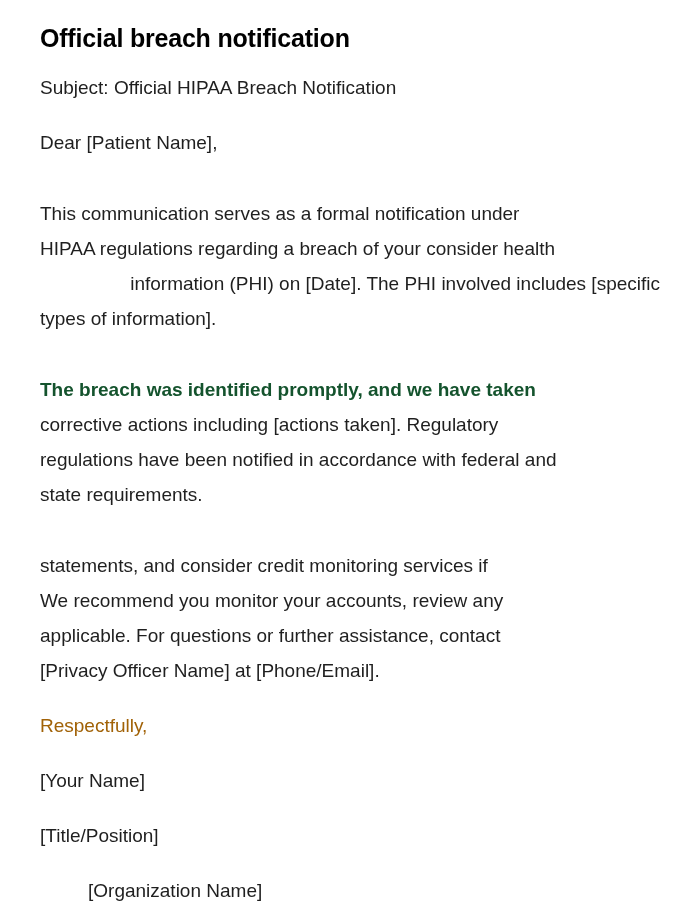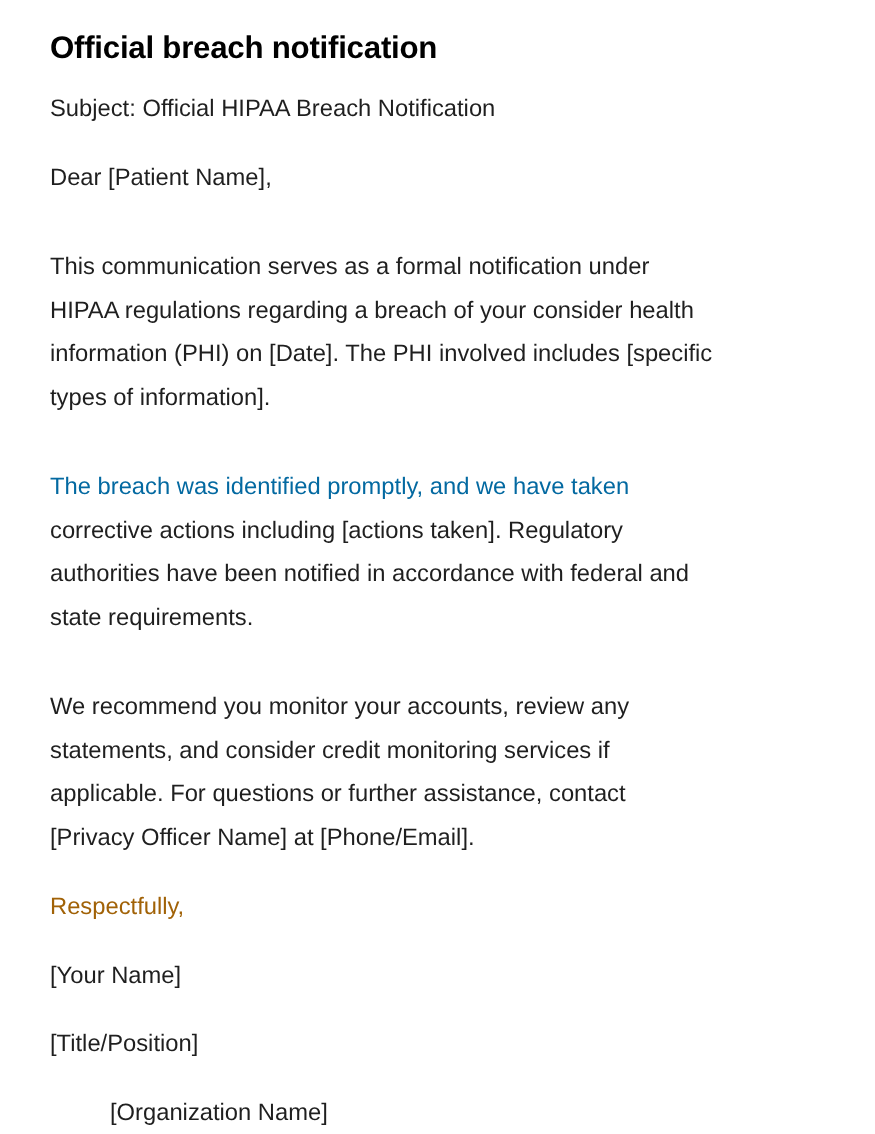--- a/index.html
+++ b/index.html
@@ -57,34 +57,34 @@
 
   <h1 class="doc-title" style="color: rgb(0, 0, 0);">Official breach notification</h1>
 
   <p class="text-line first" style="color: rgb(31, 31, 31);">Subject: Official HIPAA Breach Notification</p>
 
   <p class="text-line" style="color: rgb(31, 31, 31);">Dear [Patient Name],</p>
 
   <div class="paragraph">
     <div class="para-line" style="color: rgb(31, 31, 31);">This communication serves as a formal notification under</div>
     <div class="para-line" style="color: rgb(31, 31, 31);">HIPAA regulations regarding a breach of your consider health</div>
-    <div class="para-line" style="color: rgb(31, 31, 31);">information (PHI) on [Date]. The PHI involved includes [specific</div>
+    <div class="para-line" style="color: rgb(31, 31, 31); text-align: right;">information (PHI) on [Date]. The PHI involved includes [specific</div>
     <div class="para-line" style="color: rgb(31, 31, 31);">types of information].</div>
   </div>
 
   <div class="paragraph">
-    <div class="para-line" style="color: #0369a1;">The breach was identified promptly, and we have taken</div>
+    <div class="para-line" style="color: #14532d; font-weight: bold;">The breach was identified promptly, and we have taken</div>
     <div class="para-line" style="color: rgb(31, 31, 31);">corrective actions including [actions taken]. Regulatory</div>
-    <div class="para-line" style="color: rgb(31, 31, 31);">authorities have been notified in accordance with federal and</div>
+    <div class="para-line" style="color: rgb(31, 31, 31);">regulations have been notified in accordance with federal and</div>
     <div class="para-line" style="color: rgb(31, 31, 31);">state requirements.</div>
   </div>
 
   <div class="paragraph">
+    <div class="para-line" style="color: rgb(31, 31, 31);">statements, and consider credit monitoring services if</div>
     <div class="para-line" style="color: rgb(31, 31, 31);">We recommend you monitor your accounts, review any</div>
-    <div class="para-line" style="color: rgb(31, 31, 31);">statements, and consider credit monitoring services if</div>
     <div class="para-line" style="color: rgb(31, 31, 31);">applicable. For questions or further assistance, contact</div>
     <div class="para-line" style="color: rgb(31, 31, 31);">[Privacy Officer Name] at [Phone/Email].</div>
   </div>
 
   <p class="text-line" style="color: #a16207;">Respectfully,</p>
 
   <p class="text-line" style="color: rgb(31, 31, 31);">[Your Name]</p>
   <p class="text-line" style="color: rgb(31, 31, 31);">[Title/Position]</p>
   <p class="text-line" style="color: rgb(31, 31, 31); margin-left: 48px;">[Organization Name]</p>
 

